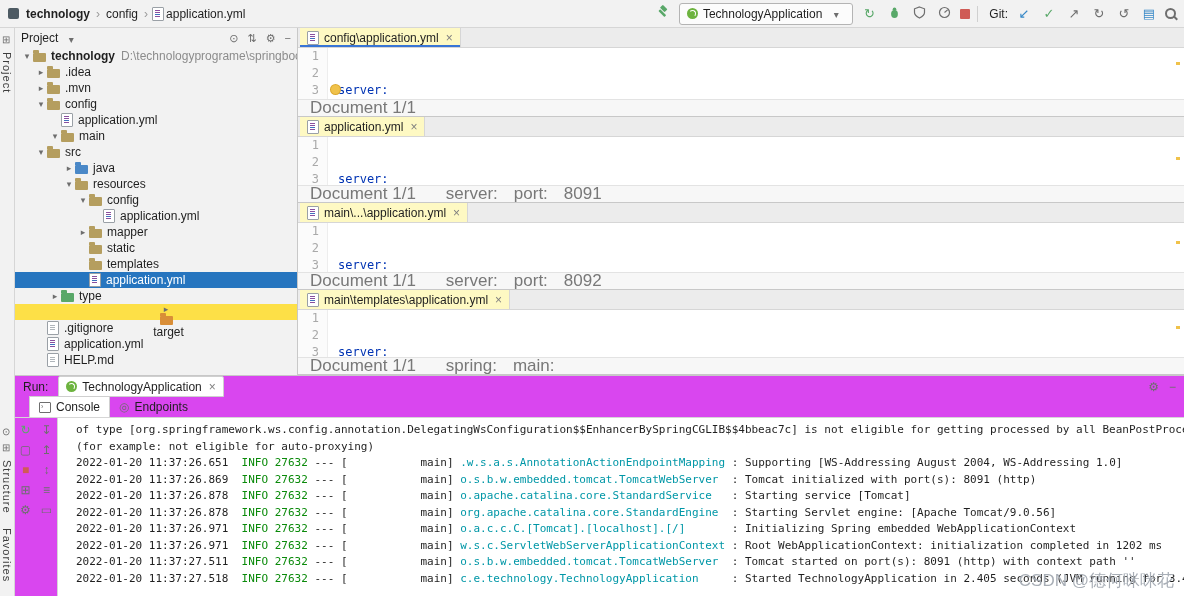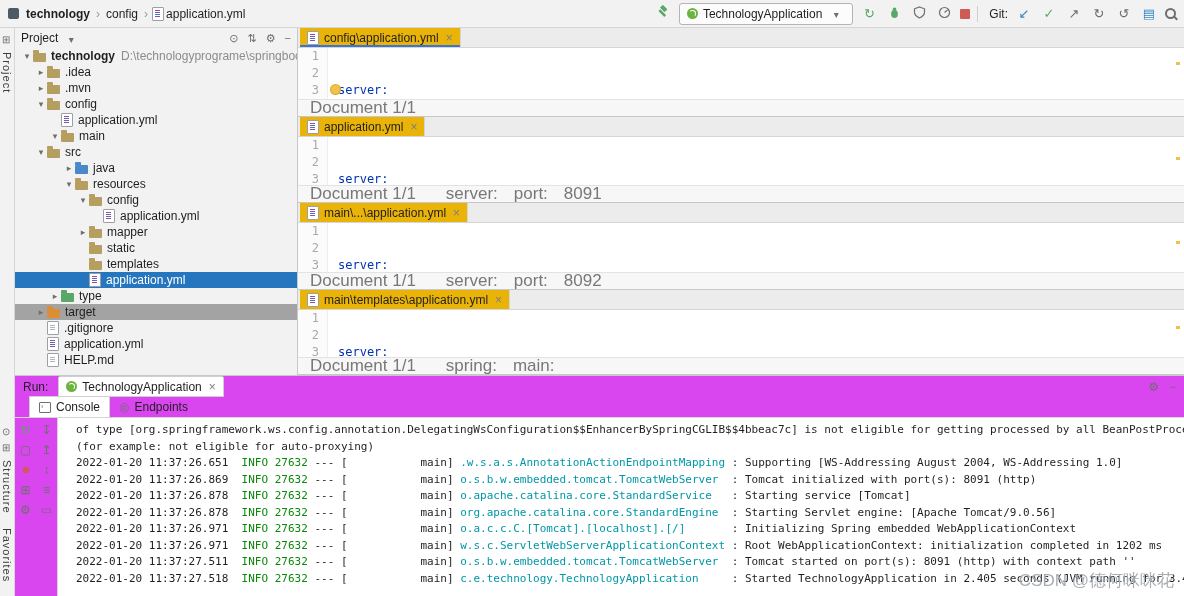--- a/index.html
+++ b/index.html
@@ -44,41 +44,41 @@
   .vs-ic{position:absolute;left:2px;color:#6e6e6e;font-size:10px;}
 
   
   .ppanel{position:absolute;left:15px;top:28px;width:283px;height:347px;background:#f2f2f2;
           border-right:1px solid #c8c8c8;box-sizing:border-box;overflow:hidden;}
   .phead{height:20px;display:flex;align-items:center;padding:0 6px;gap:4px;}
   .phead .hicons{margin-left:auto;display:flex;gap:9px;color:#6e6e6e;font-size:11px;}
   .tree{position:absolute;top:20px;left:0;right:0;}
   .trow{height:16px;display:flex;align-items:center;white-space:nowrap;cursor:default;}
   .trow.sel{background:var(--tree-selection,#2675bf);color:#fff;}
-  .trow.hl{background:#a3a3a3;}
+  .trow.hl{background:#fde047;flex-direction:column;}
   .chev{width:12px;text-align:center;color:#6e6e6e;font-size:9px;flex:0 0 auto;}
   .trow.sel .chev{color:#e8eef8;}
   .chev.open::before{content:"▾";} .chev.closed::before{content:"▸";} .chev.none::before{content:"";}
   .ic-fold{width:13px;height:9px;background:var(--fc,#b59e5f);border-radius:1px;position:relative;margin-top:2px;flex:0 0 auto;}
   .ic-fold::before{content:"";position:absolute;top:-3px;left:0;width:6px;height:3px;background:inherit;border-radius:1px 1px 0 0;}
   .ic-yml{width:10px;height:12px;background:#fff;border:1px solid #9aa0a6;border-radius:1px;position:relative;flex:0 0 auto;}
   .ic-yml::before{content:"";position:absolute;left:2px;top:2px;width:5px;height:1px;background:#8a4f9e;
                   box-shadow:0 2px 0 #8a4f9e,0 4px 0 #3f72bf,0 6px 0 #8a4f9e;}
   .ic-file{width:10px;height:12px;background:#fff;border:1px solid #9aa0a6;border-radius:1px;position:relative;flex:0 0 auto;}
   .ic-file::before{content:"";position:absolute;left:2px;top:3px;width:5px;height:1px;background:#b0b6bb;
                   box-shadow:0 2px 0 #b0b6bb,0 4px 0 #b0b6bb;}
   .tl{margin-left:5px;}
   .tpath{color:#8c8c8c;margin-left:6px;}
 
   
   .pane{position:absolute;left:298px;width:886px;box-sizing:border-box;background:#fff;
         border-bottom:1px solid #c8c8c8;display:flex;flex-direction:column;}
   .tabbar{height:20px;flex:0 0 20px;background:#ececec;border-bottom:1px solid #d6d6d6;
           display:flex;align-items:stretch;padding-left:2px;box-sizing:border-box;}
-  .etab{display:flex;align-items:center;gap:5px;padding:0 7px;background:#eab308;border-right:1px solid #d6d6d6;}
+  .etab{display:flex;align-items:center;gap:5px;padding:0 7px;background:#fef9c3;border-right:1px solid #d6d6d6;}
   .etab.active{box-shadow:inset 0 -2px 0 var(--accent,#3875d6);}
   .codewrap{flex:1;display:flex;position:relative;overflow:hidden;}
   .gutter{width:30px;flex:0 0 30px;text-align:right;padding-right:8px;box-sizing:border-box;color:#a9a9a9;
           font-family:"DejaVu Sans Mono",monospace;font-size:12px;line-height:17px;border-right:1px solid #ededed;background:#fbfbfb;}
   .clines{font-family:"DejaVu Sans Mono",monospace;font-size:12px;line-height:17px;padding-left:10px;white-space:pre;}
   .k{color:var(--yaml-key,#0033b3);}
   .bulb{position:absolute;left:33px;top:37px;width:9px;height:9px;background:var(--warning-yellow,#f0c24a);
         border-radius:50%;box-shadow:0 0 0 1px #dca92f;}
   .smark{position:absolute;right:4px;width:4px;height:3px;background:var(--warning-yellow,#f0c24a);}
   .crumbsbar{height:17px;flex:0 0 17px;background:#f7f7f7;border-top:1px solid #e3e3e3;display:flex;align-items:center;

